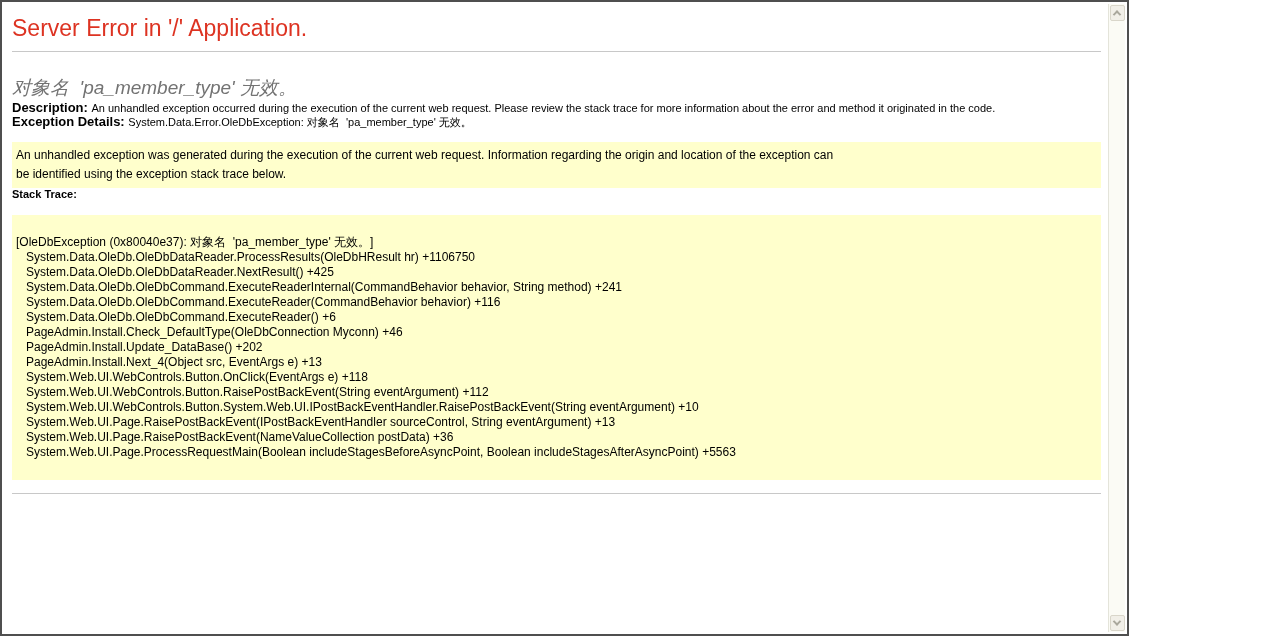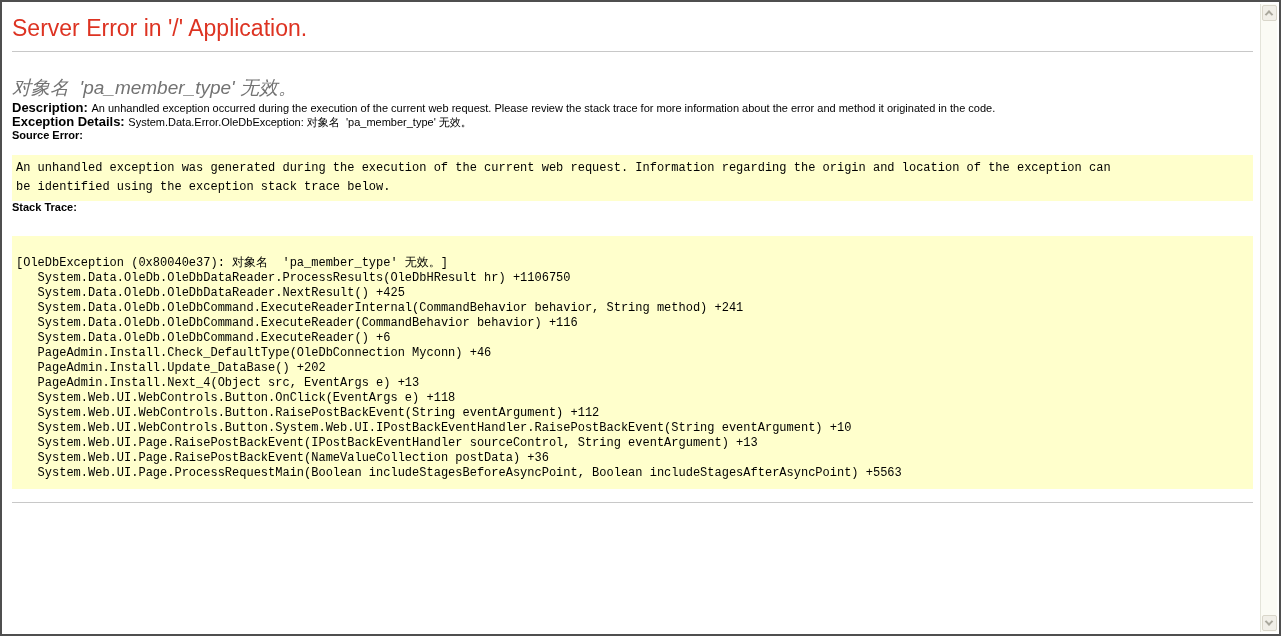--- a/index.html
+++ b/index.html
@@ -5,21 +5,21 @@
   * { box-sizing: border-box; }
   html, body { margin: 0; padding: 0; }
   body {
     width: 1281px; height: 636px;
     background: #ffffff;
     font-family: "Liberation Sans", "DejaVu Sans", sans-serif;
     color: #000000;
     overflow: hidden;
   }
   .window {
-    width: 1281px; height: 636px;
+    width: 1129px; height: 636px;
     border: 2px solid #4f4f4f;
     background: #ffffff;
     position: relative;
   }
   .content {
     position: absolute;
     left: 0; top: 0; right: 19px; bottom: 0;
     padding: 0 7px 0 10px;
     overflow: hidden;
   }
@@ -52,34 +52,34 @@
   p.row b { font-size: 13px; }
   p.row .inline-text { white-space: pre-wrap; }
   .row-description { margin-top: 21px; }
   .row-exception  { margin-top: 17px; }
   .row-label      { margin-top: 17px; font-weight: bold; font-size: 11.5px; }
   .row-stack-label{ margin-top: 13px; }
   .row-version    { margin-top: 9px; }
   pre.box {
     background: #ffffcc;
     margin: 0;
-    font-family: Liberation Mono, monospace;
+    font-family: Liberation Sans, sans-serif;
     font-size: 12px;
     color: #000000;
     white-space: pre-wrap;
     word-wrap: break-word;
   }
   pre.box-source {
     margin-top: 13px;
     padding: 4px 4px 4px 4px;
     line-height: 19px;
   }
   pre.box-stack {
-    margin-top: 22px;
-    padding: 20px 4px 8px 4px;
+    margin-top: 14px;
+    padding: 20px 4px 20px 4px;
     line-height: 15px;
   }
   hr.rule-bottom { margin-top: 13px; }
   
   .scrollbar {
     position: absolute;
     top: 2px; right: 2px; bottom: 2px;
     width: 17px;
     background: #fbfbf5;
     border-left: 1px solid #e4e4da;
@@ -116,21 +116,20 @@
 
     <h1 class="page-title">Server Error in '/' Application.</h1>
     <hr class="rule">
 
     <h2 class="error-message">对象名  'pa_member_type' 无效。</h2>
 
     <p class="row row-description"><b>Description: </b><span class="inline-text">An unhandled exception occurred during the execution of the current web request. Please review the stack trace for more information about the error and method it originated in the code.</span></p>
 
     <p class="row row-exception"><b>Exception Details: </b><span class="inline-text">System.Data.Error.OleDbException: 对象名  'pa_member_type' 无效。</span></p>
 
-    <p class="row row-label">Source Error:</p>
 
     <pre class="box box-source">An unhandled exception was generated during the execution of the current web request. Information regarding the origin and location of the exception can
 be identified using the exception stack trace below.</pre>
 
     <p class="row row-label row-stack-label">Stack Trace:</p>
 
     <pre class="box box-stack">[OleDbException (0x80040e37): 对象名  'pa_member_type' 无效。]
    System.Data.OleDb.OleDbDataReader.ProcessResults(OleDbHResult hr) +1106750
    System.Data.OleDb.OleDbDataReader.NextResult() +425
    System.Data.OleDb.OleDbCommand.ExecuteReaderInternal(CommandBehavior behavior, String method) +241

